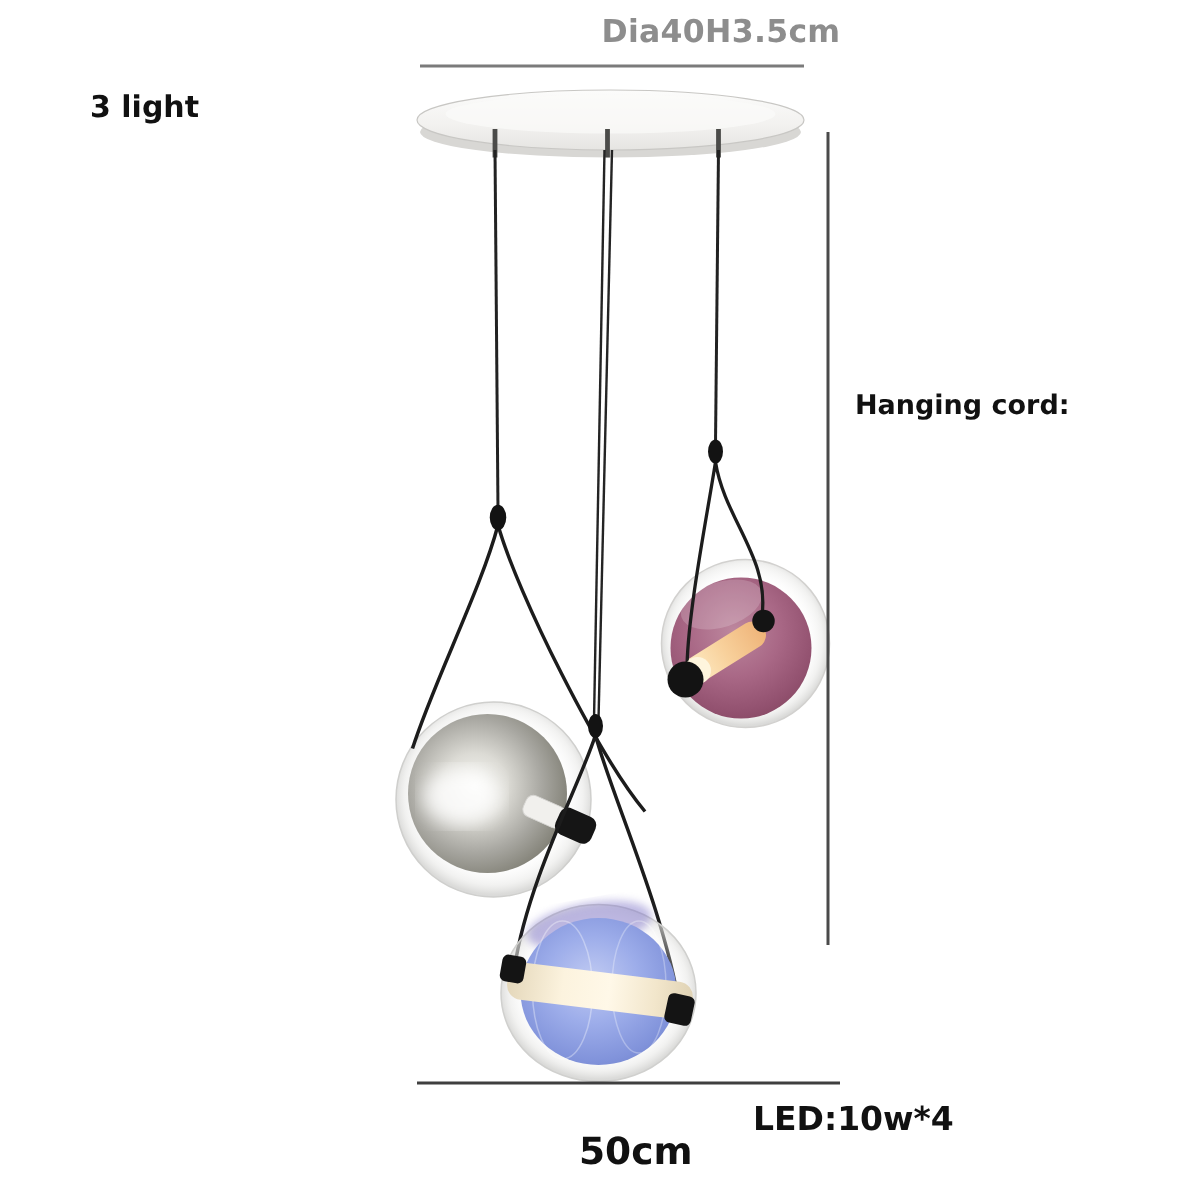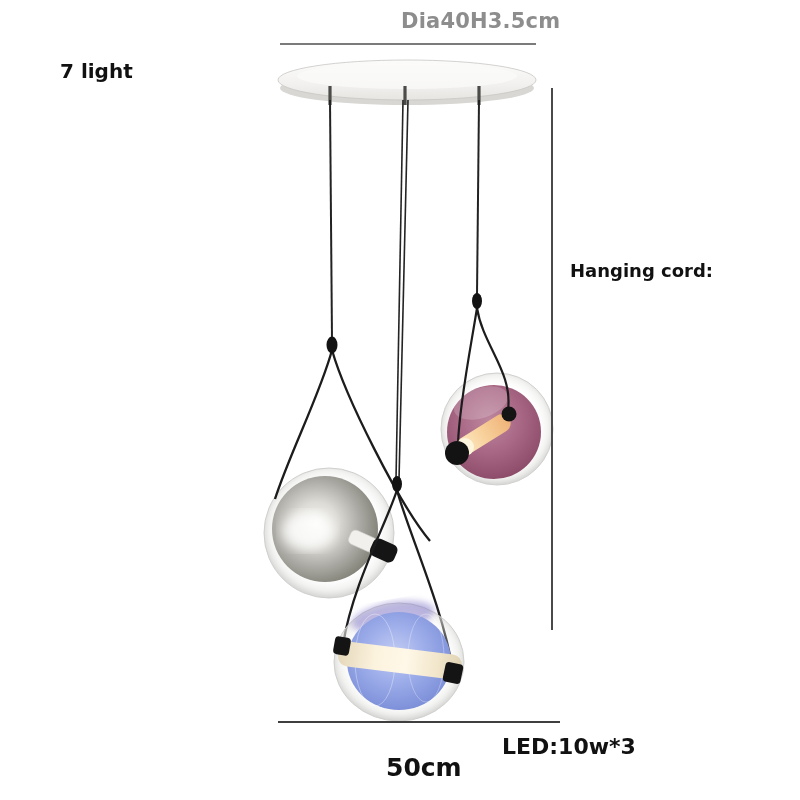--- a/index.html
+++ b/index.html
@@ -134,21 +134,21 @@
   </g>
 </svg>
 
 <div class="dimline" id="top-dim-line"></div>
 <div class="dimline" id="v-dim-line"></div>
 <div class="dimline" id="bottom-dim-line"></div>
 
 <div class="lbl lbl-gray" id="top-dim-label">Dia40H3.5cm</div>
 
 <div class="lbl" id="config-block">
-  <div>7 light</div>
+  <div>3 light</div>
 </div>
 
 <div class="lbl" id="cord-block">
   <div>Hanging cord:</div>
 </div>
 
 <div class="lbl" id="bottom-dim-label">50cm</div>
-<div class="lbl" id="led-label">LED:10w*3</div>
+<div class="lbl" id="led-label">LED:10w*4</div>
 
 </body></html>

